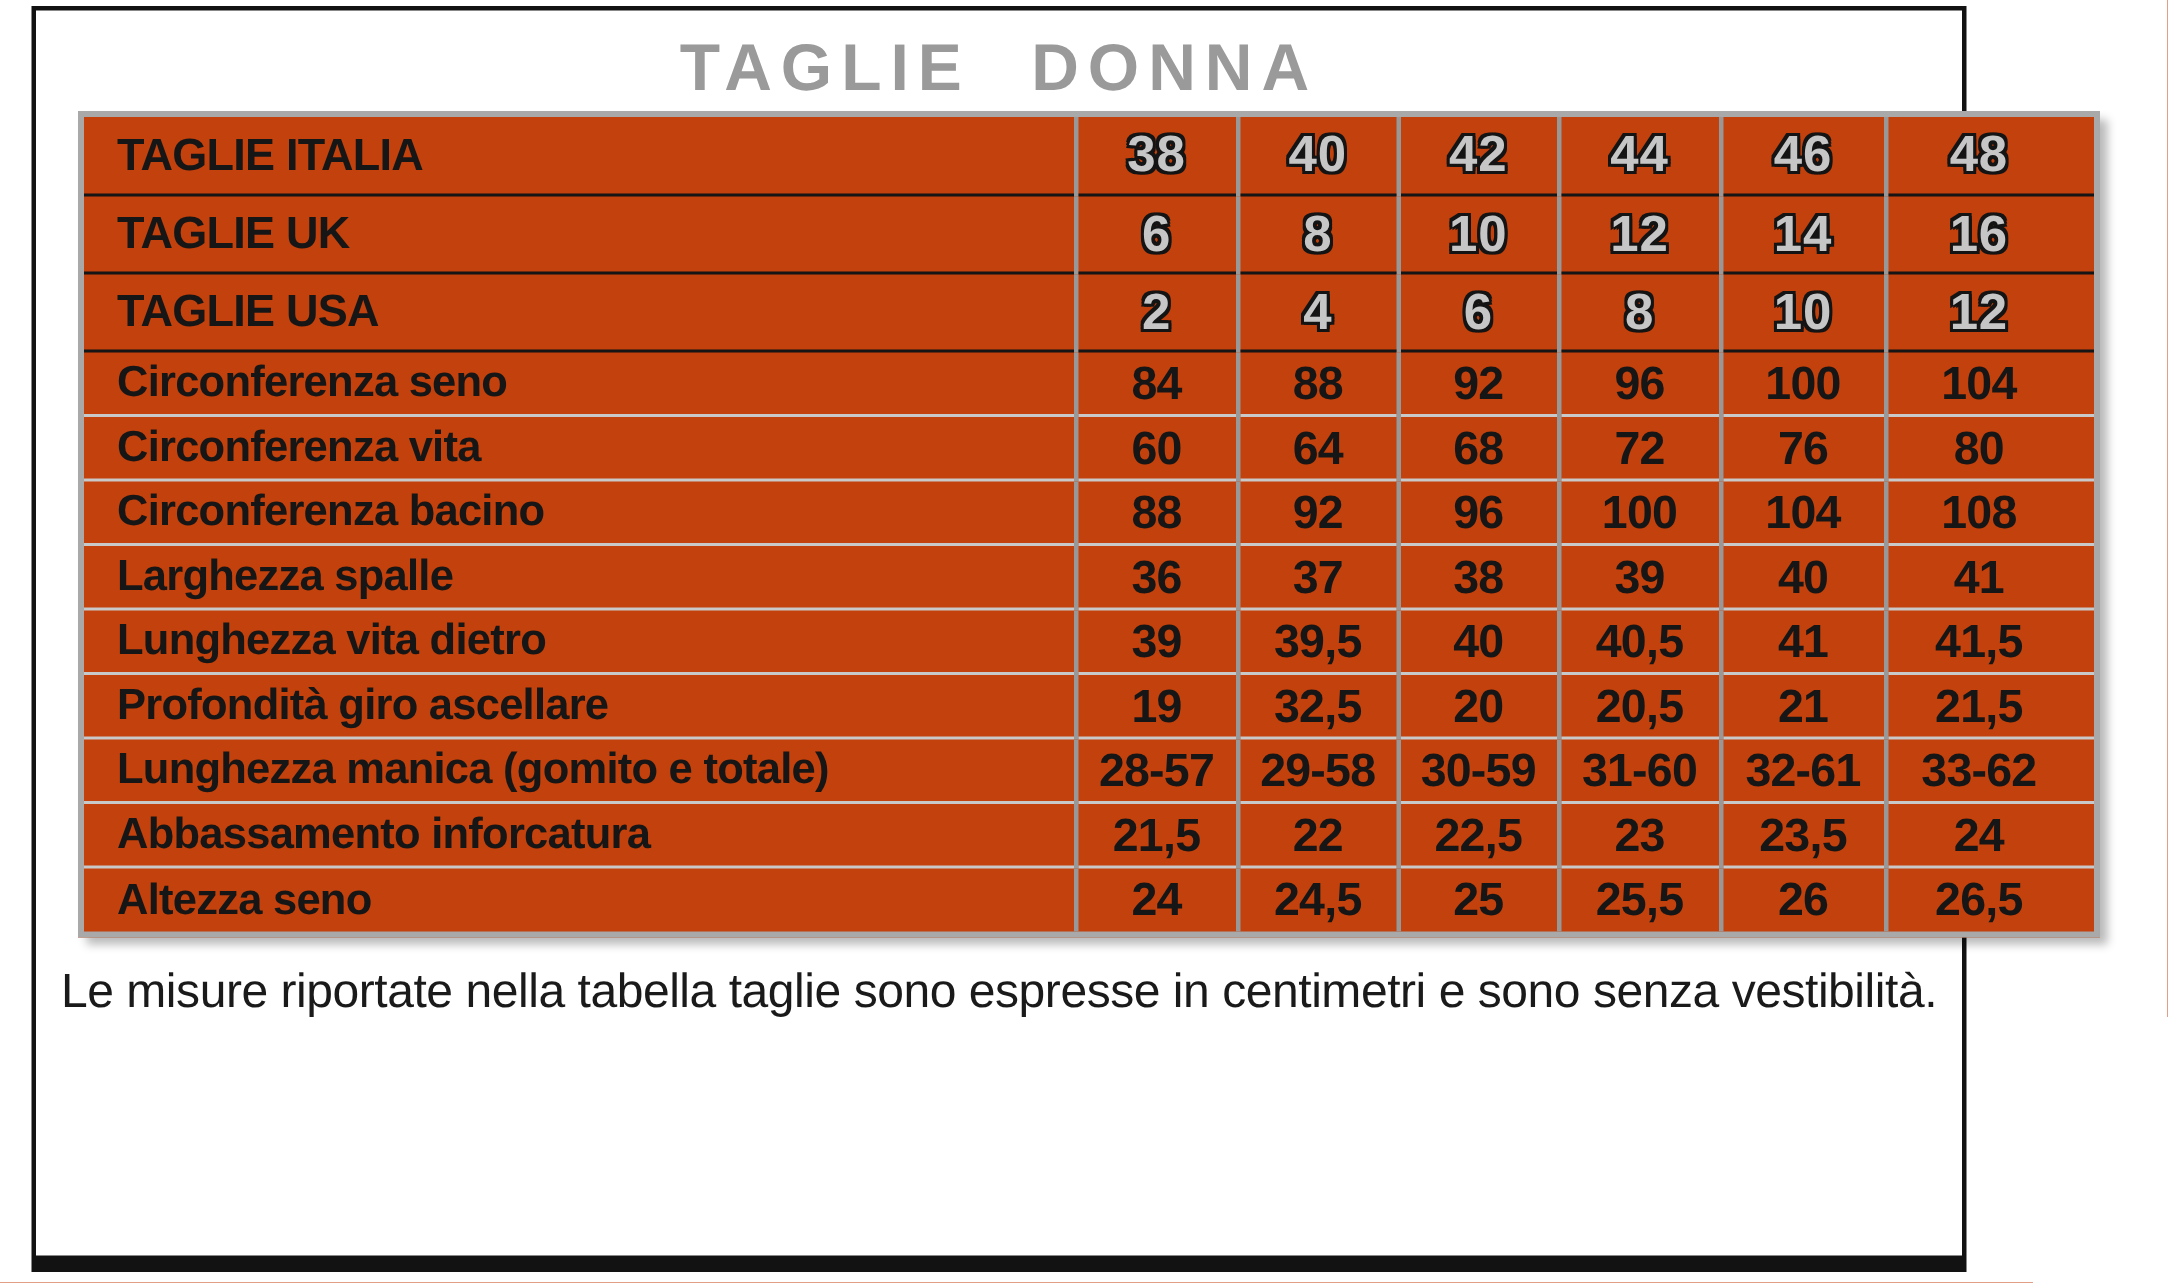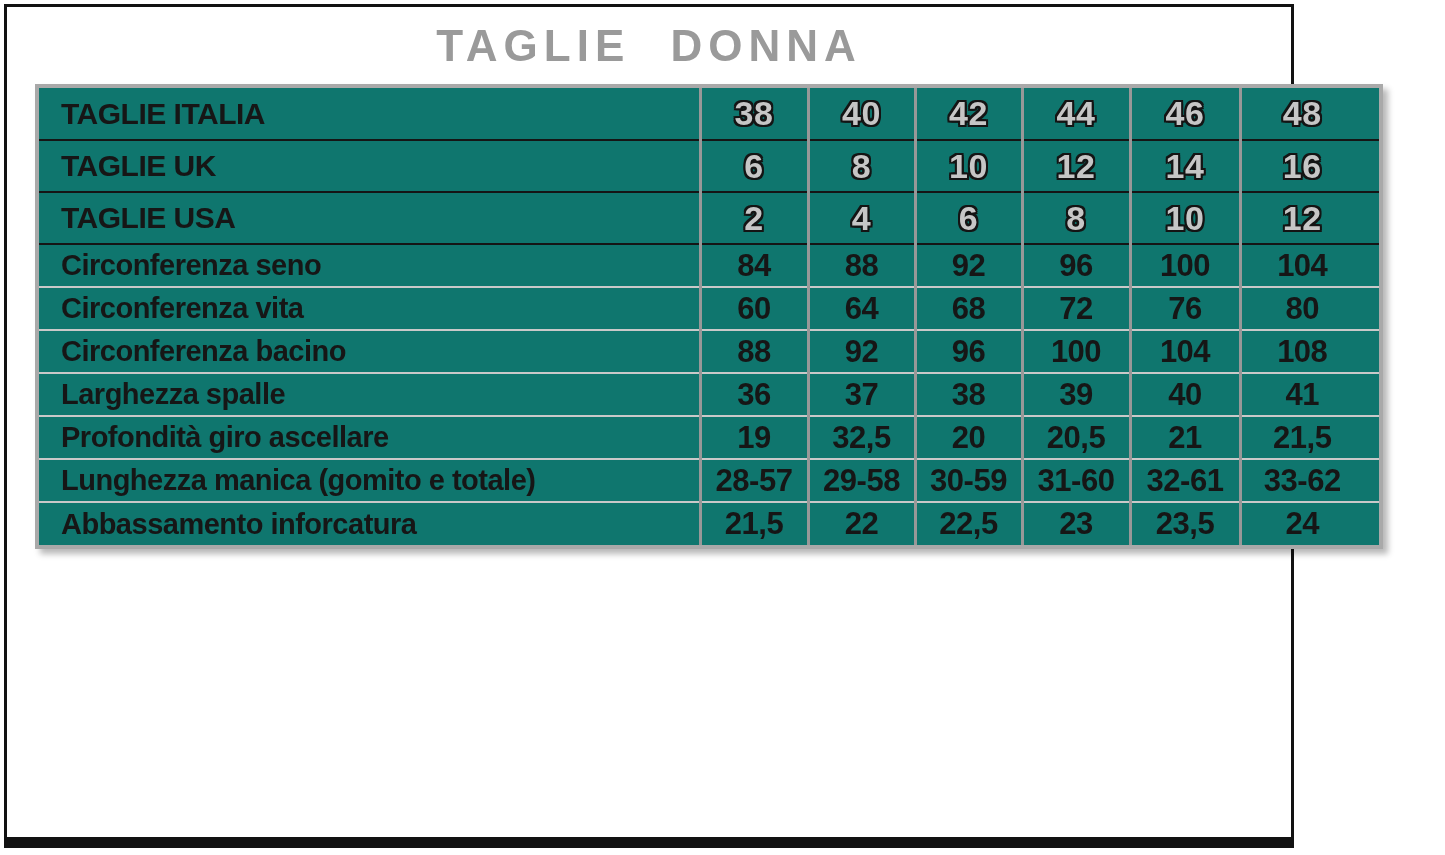--- a/index.html
+++ b/index.html
@@ -6,42 +6,42 @@
   html, body { margin: 0; padding: 0; }
   body {
     width: 1445px; height: 855px;
     background: #ffffff;
     font-family: "Liberation Sans", sans-serif;
     position: relative;
     overflow: hidden;
   }
   .frame {
     position: absolute;
-    left: 4px; top: 4px;
+    left: 21px; top: 4px;
     width: 1290px; height: 844px;
     border: 3px solid #121212;
     border-bottom-width: 11px;
     background: #ffffff;
   }
   .title {
     margin-top: 15px;
     text-align: center;
     font-size: 44px;
     font-weight: bold;
     color: #9a9a9a;
     letter-spacing: 6px;
     word-spacing: 22px;
     line-height: 1.1;
   }
   .table-wrap {
-    margin: 14px 0 0 28px;
+    margin: 4px 0 0 28px;
     width: 1348px;
     border: 4px solid #a9a9a9;
     box-shadow: 5px 5px 6px rgba(0,0,0,0.28);
-    background: #0f766e;
+    background: #c2410c;
   }
   table {
     border-collapse: collapse;
     table-layout: fixed;
     width: 100%;
   }
   td { vertical-align: middle; padding: 0; }
   td.label {
     text-align: left;
     padding-left: 22px;
@@ -159,20 +159,29 @@
         <tr class="measure">
           <td class="label">Larghezza spalle</td>
           <td class="val">36</td>
           <td class="val">37</td>
           <td class="val">38</td>
           <td class="val">39</td>
           <td class="val">40</td>
           <td class="val last">41</td>
         </tr>
         <tr class="measure">
+          <td class="label">Lunghezza vita dietro</td>
+          <td class="val">39</td>
+          <td class="val">39,5</td>
+          <td class="val">40</td>
+          <td class="val">40,5</td>
+          <td class="val">41</td>
+          <td class="val last">41,5</td>
+        </tr>
+        <tr class="measure">
           <td class="label">Profondità giro ascellare</td>
           <td class="val">19</td>
           <td class="val">32,5</td>
           <td class="val">20</td>
           <td class="val">20,5</td>
           <td class="val">21</td>
           <td class="val last">21,5</td>
         </tr>
         <tr class="measure">
           <td class="label">Lunghezza manica (gomito e totale)</td>
@@ -185,18 +194,28 @@
         </tr>
         <tr class="measure">
           <td class="label">Abbassamento inforcatura</td>
           <td class="val">21,5</td>
           <td class="val">22</td>
           <td class="val">22,5</td>
           <td class="val">23</td>
           <td class="val">23,5</td>
           <td class="val last">24</td>
         </tr>
+        <tr class="measure">
+          <td class="label">Altezza seno</td>
+          <td class="val">24</td>
+          <td class="val">24,5</td>
+          <td class="val">25</td>
+          <td class="val">25,5</td>
+          <td class="val">26</td>
+          <td class="val last">26,5</td>
+        </tr>
       </tbody>
     </table>
   </div>
 
+  <div class="footer">Le misure riportate nella tabella taglie sono espresse in centimetri e sono senza vestibilità.</div>
 
 </div>
 
 </body></html>

